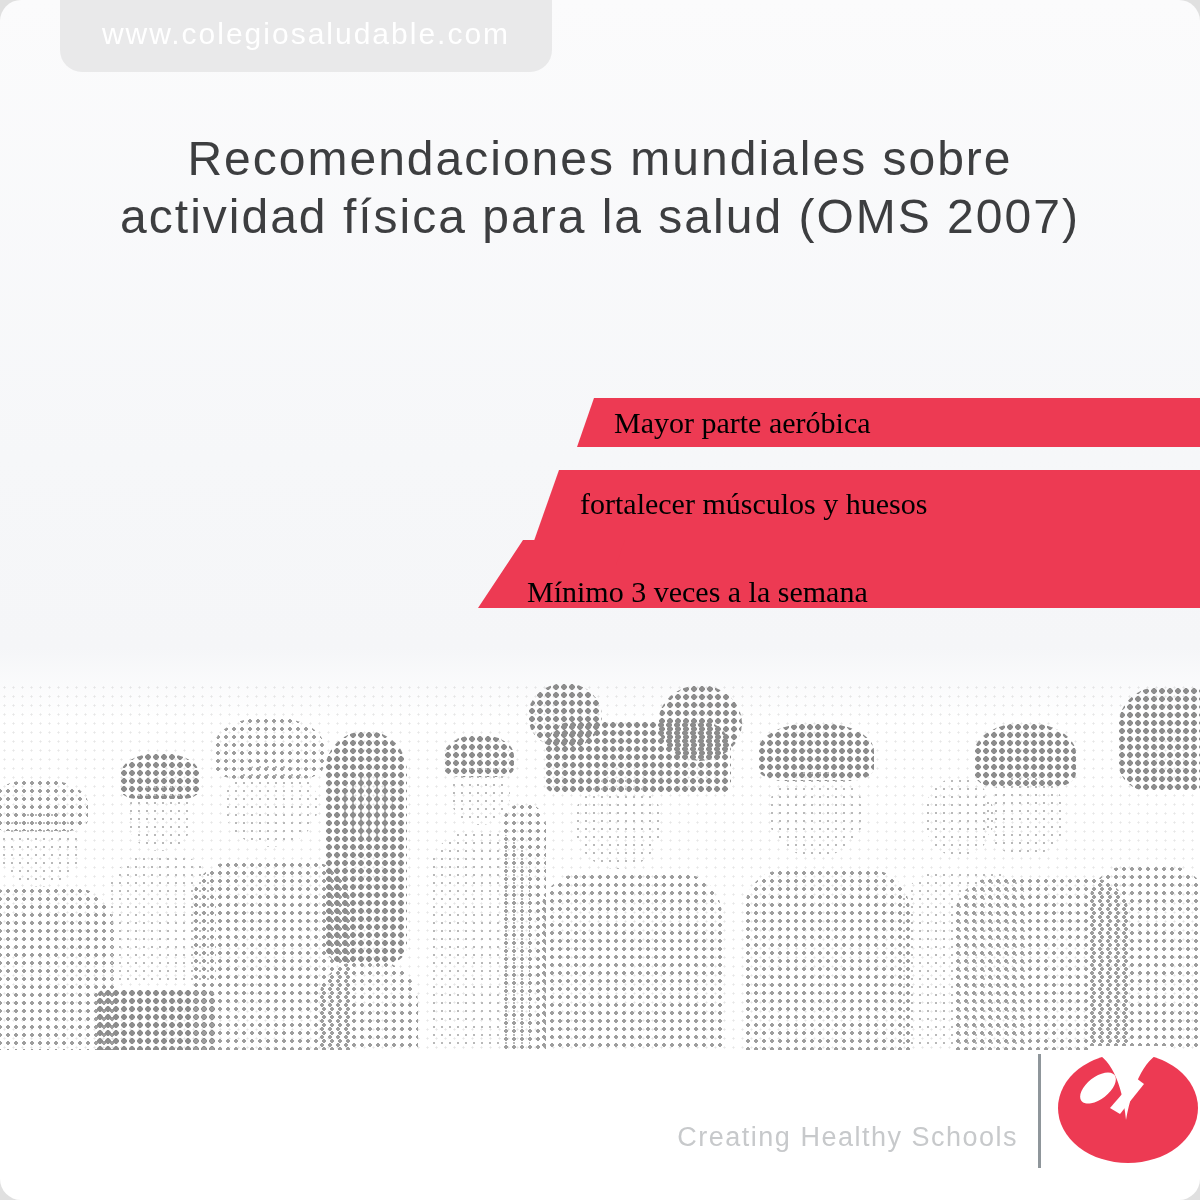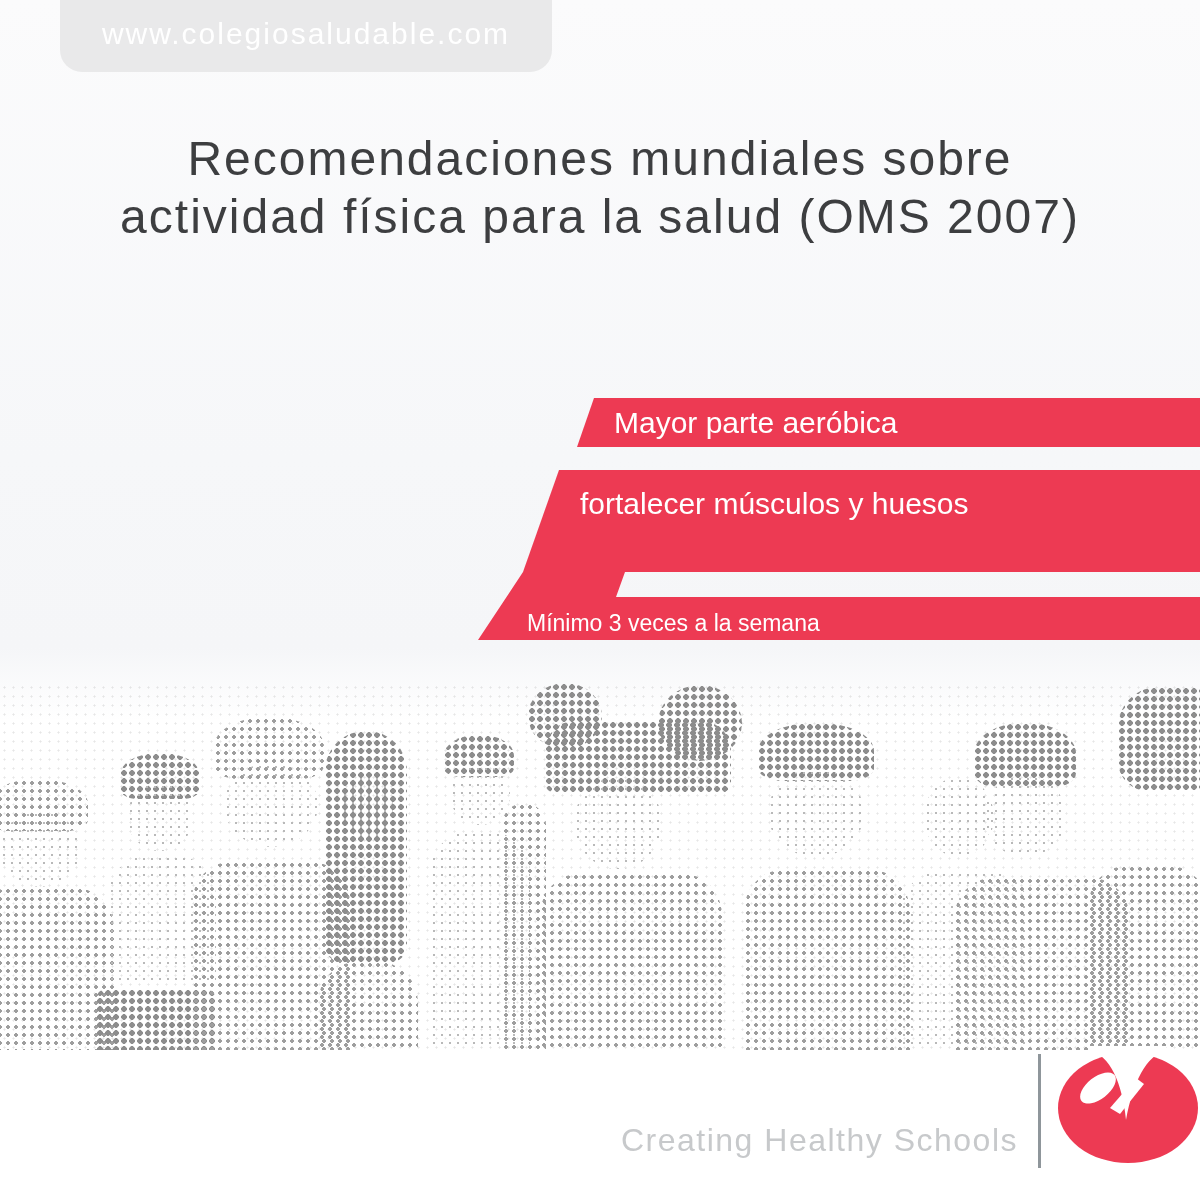--- a/index.html
+++ b/index.html
@@ -1,19 +1,20 @@
 <!DOCTYPE html>
 <html><head>
 <meta charset="utf-8">
 <style>
   html,body{margin:0;padding:0;}
   body{font-family:"Liberation Sans",sans-serif;background:#e0e0e0;}
   #canvas{
     position:relative;width:1200px;height:1200px;overflow:hidden;
     background:linear-gradient(180deg,#fbfbfc 0%,#f6f7f9 38%,#f5f6f8 54%,#ffffff 60%,#ffffff 100%);
+    border-radius:21px;
   }
   
   .url-banner{
     position:absolute;left:60px;top:-20px;width:492px;height:92px;
     background:#e9e9ea;border-radius:22px;
     display:flex;align-items:center;justify-content:center;
   }
   .url-banner span{
     padding-top:16px;color:#ffffff;font-size:30px;letter-spacing:2px;font-weight:400;
     font-family:"Liberation Sans",sans-serif;
@@ -28,38 +29,38 @@
     color:#ec4a5f;font-size:43px;letter-spacing:2px;font-weight:400;
   }
   
   .reco{
     position:absolute;left:56px;top:390px;width:450px;text-align:center;
     color:#3b3b3b;font-size:33px;line-height:48px;
     font-family:"DejaVu Sans","Liberation Sans",sans-serif;
   }
   .reco b{color:#2e2e2e;}
   
-  .ribbon{position:absolute;right:0;background:#ed3a53;color:#ffffff;
-    font-family:Liberation Sans, sans-serif;}
+  .ribbon{position:absolute;right:0;background:#ed3a53;color:#000000;
+    font-family:Liberation Serif, serif;}
   .ribbon-1{
     left:577px;top:398px;height:49px;
     clip-path:polygon(17px 0,100% 0,100% 100%,0 100%);
     line-height:49px;font-size:30px;padding-left:0;
   }
   .ribbon-1 .rtext{padding-left:37px;}
   .ribbon-2{
     left:523px;top:470px;height:102px;
     clip-path:polygon(36px 0,100% 0,100% 100%,0 100%);
     font-size:30px;line-height:38px;
   }
   .ribbon-2 .rtext{padding-left:57px;padding-top:15px;}
   .ribbon-3{
-    left:478px;top:572px;height:68px;
+    left:478px;top:540px;height:68px;
     clip-path:polygon(45px 0,147px 0,138px 25px,100% 25px,100% 100%,0 100%);
-    font-size:23px;
+    font-size:30px;
   }
   .ribbon-3 .rtext{padding-left:49px;padding-top:25px;line-height:53px;}
   
   .strip{position:absolute;left:0;top:683px;width:1200px;height:367px;overflow:hidden;}
   .strip .base{
     position:absolute;inset:0;opacity:.55;
     background-image:radial-gradient(circle,#d2d2d2 0.9px,transparent 1.2px);
     background-size:9px 9px;
   }
   .ht{position:absolute;}
@@ -70,21 +71,21 @@
   .face{border-radius:50%;}
   .bun{border-radius:50%;}
   .body{border-radius:42px 42px 0 0;}
   
   .brand{
     position:absolute;right:182px;top:1066px;
     color:#27282a;font-size:50px;letter-spacing:2px;font-weight:400;white-space:nowrap;
   }
   .tagline{
     position:absolute;right:182px;top:1122px;
-    color:#c7c9cb;font-size:32px;letter-spacing:1.5px;white-space:nowrap;
+    color:#c7c9cb;font-size:27px;letter-spacing:1.5px;white-space:nowrap;
   }
   .logo-divider{
     position:absolute;left:1038px;top:1054px;width:3px;height:114px;background:#8f969b;
   }
   .apple{position:absolute;left:1054px;top:1046px;width:148px;height:120px;}
 </style>
 </head>
 <body>
 
 <div id="canvas">

